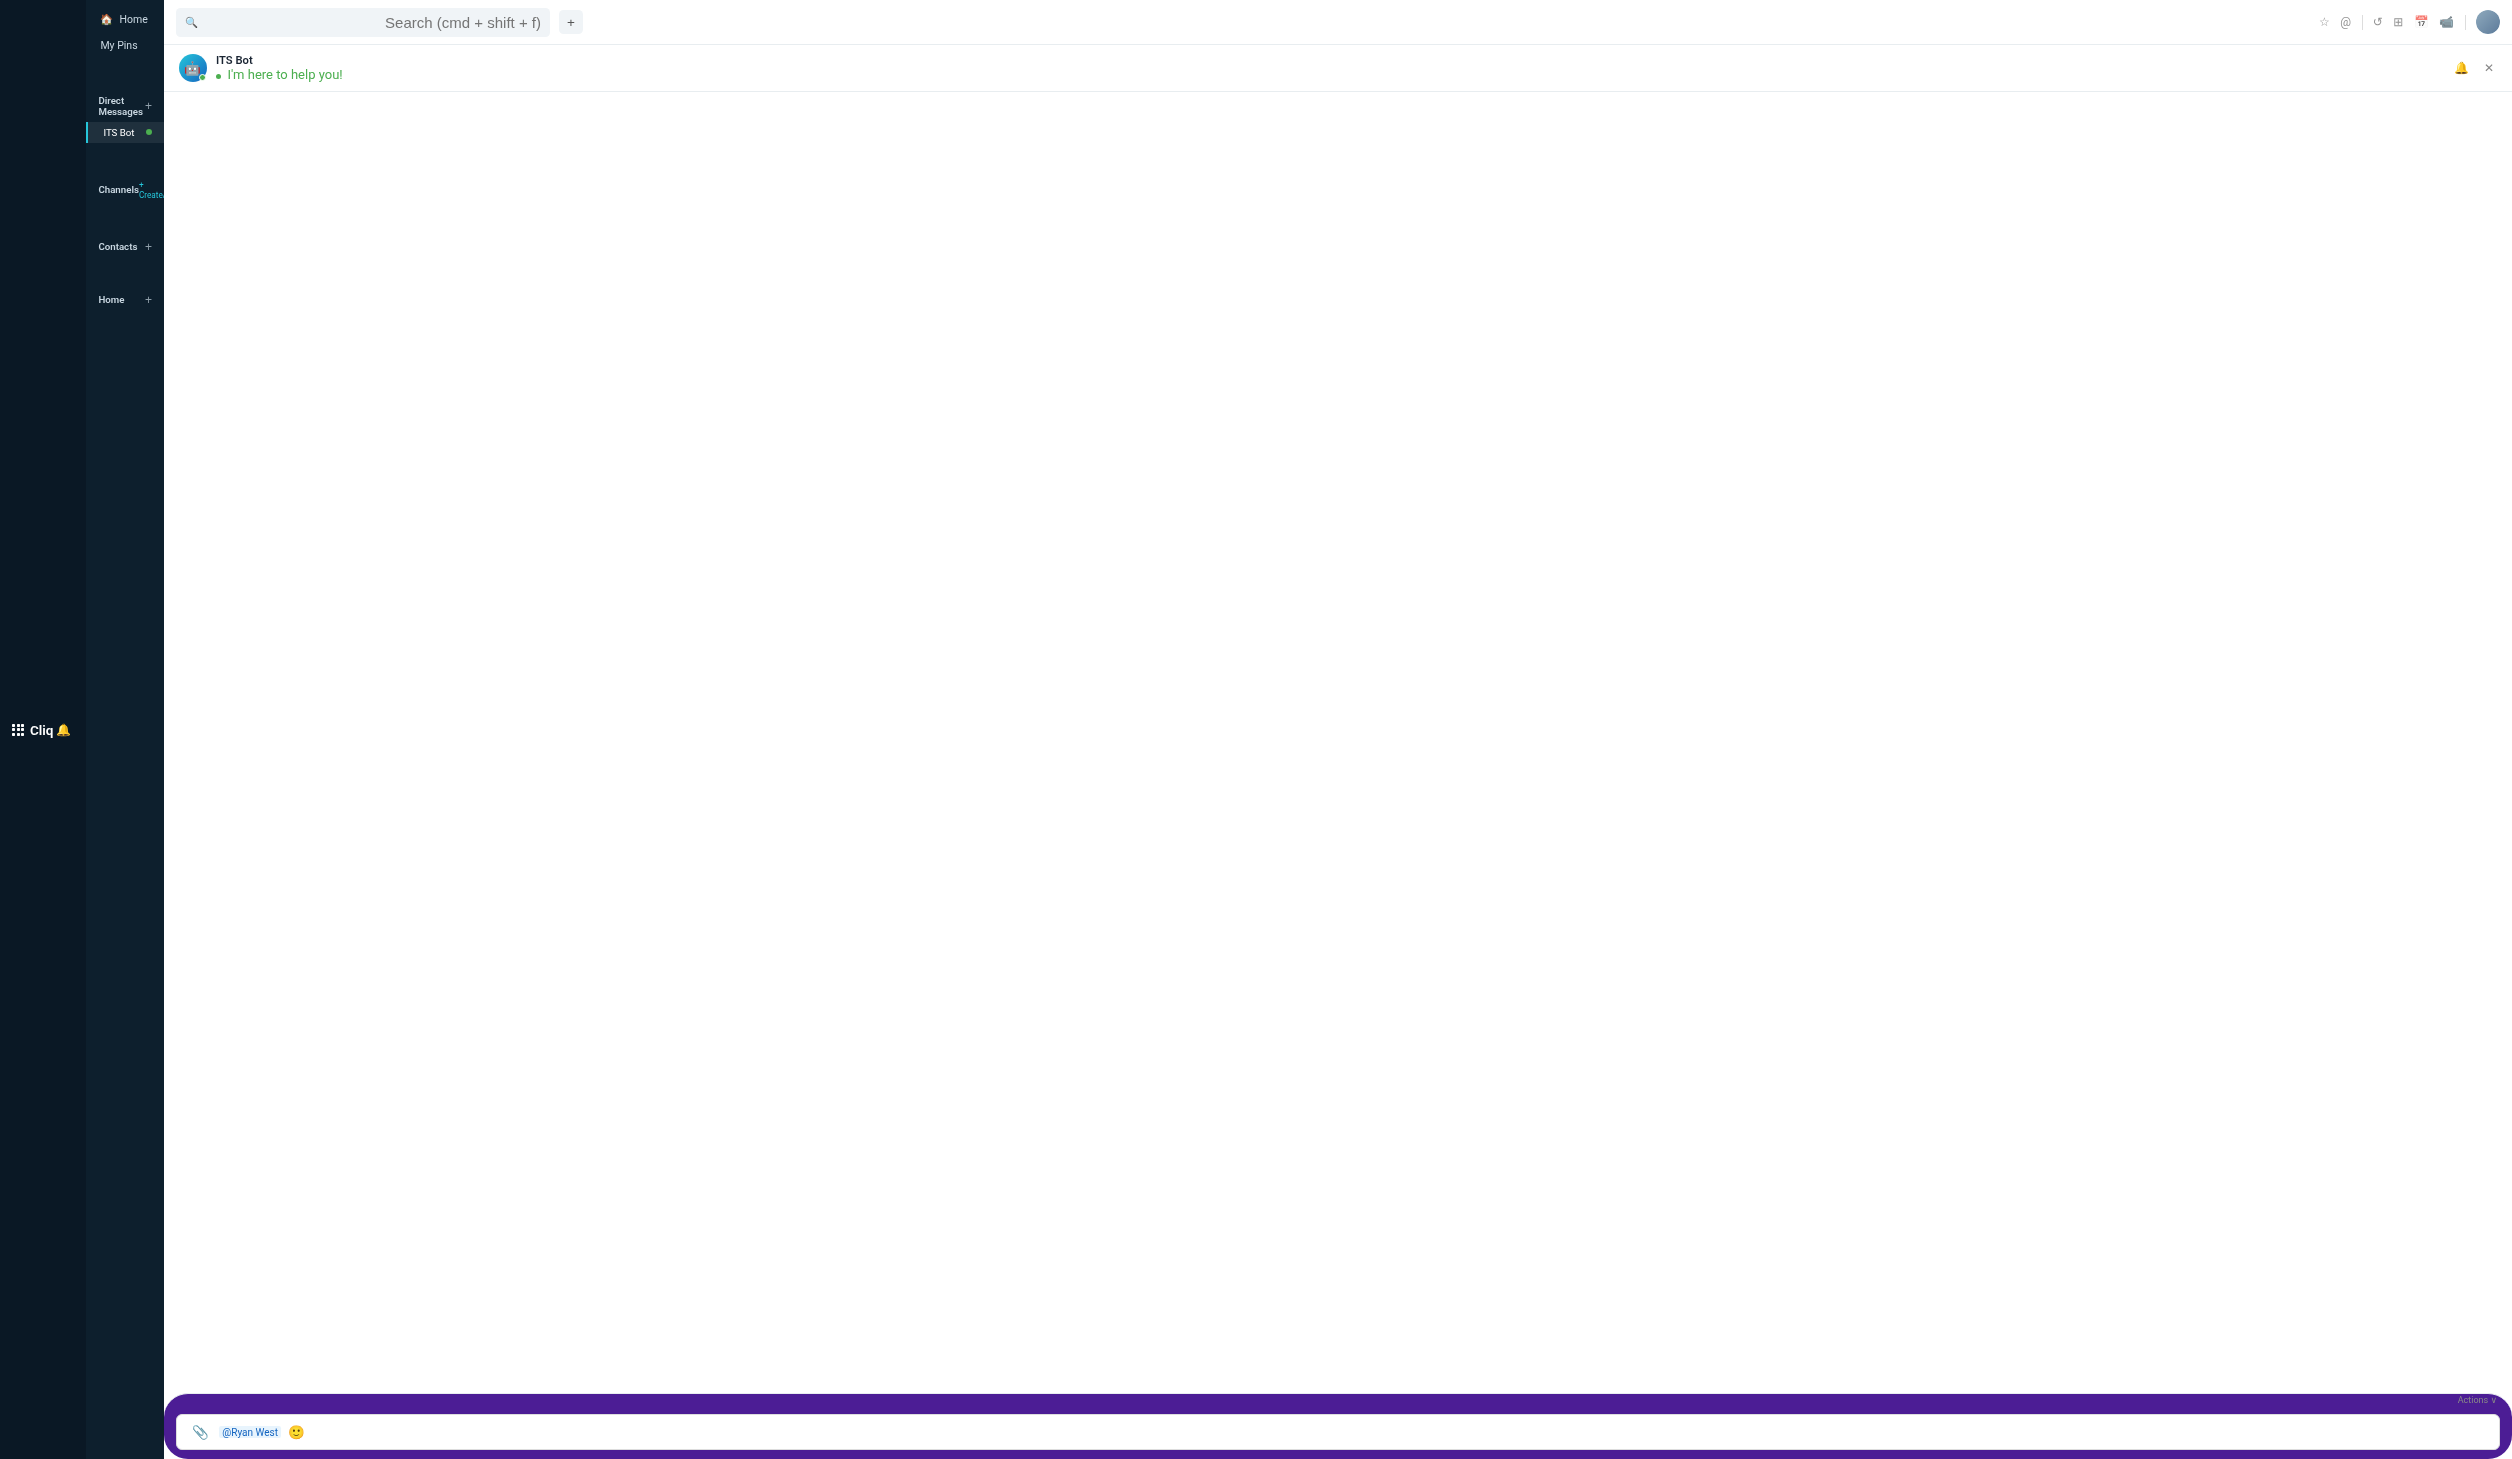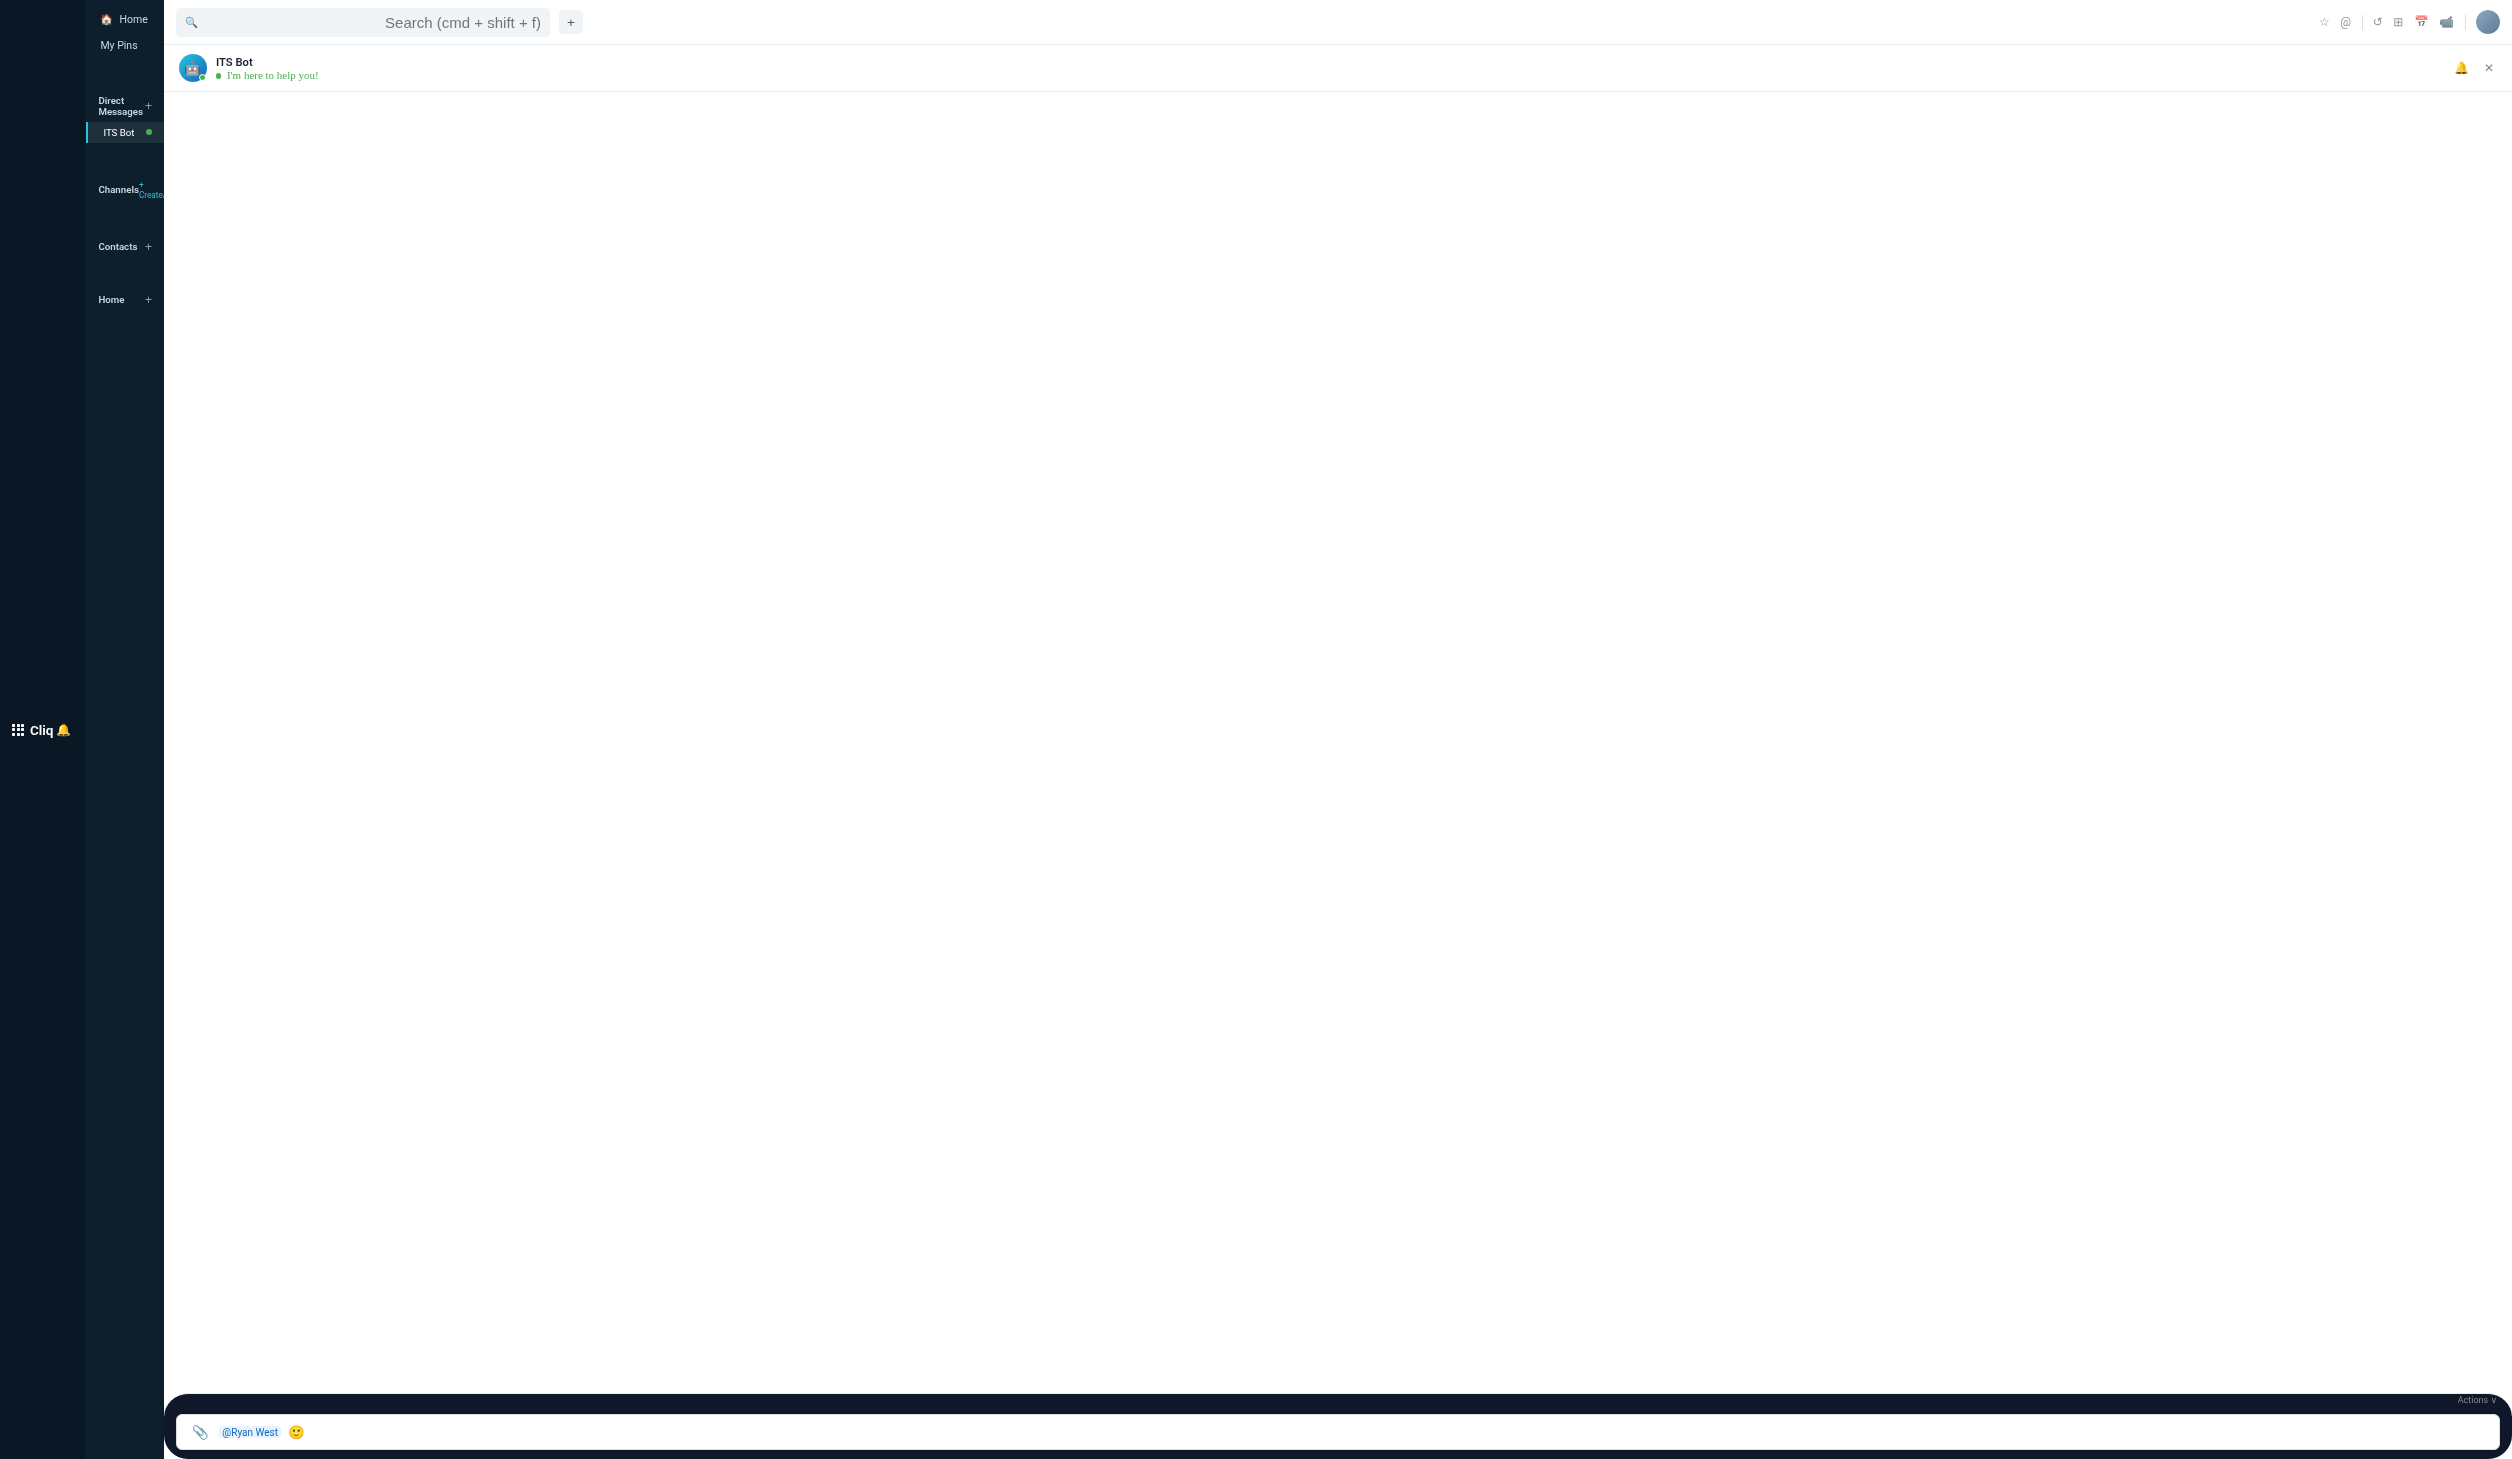--- a/index.html
+++ b/index.html
@@ -288,23 +288,22 @@
       border: 1.5px solid #fff;
     }
 
     .chat-header-info .name {
       font-size: 11.2px;
       font-weight: 600;
       color: #1a2533;
     }
 
     .chat-header-info .status {
-      font-size: 11px;
+      font-size: 13px;
       color: #4caf50;
-      font-family: Liberation Serif, serif;
     }
 
     .chat-header-status-dot {
       display: inline-block;
       width: 5.2px;
       height: 5.2px;
       border-radius: 50%;
       background: #4caf50;
       margin-right: 3px;
     }
@@ -329,21 +328,21 @@
     .chat-area {
       flex: 1;
       overflow-y: auto;
       padding: 15px;
       background: #fff;
     }
 
     
     .compose-area {
       border-top: 0.7px solid #e8edf0;
-      background: #0f172a;
+      background: #4c1d95;
       border-radius: 24px;
     }
 
     .compose-box {
       margin: 9px 12px;
       border: 0.7px solid #ddd;
       border-radius: 6px;
       padding: 9px 12px;
       display: flex;
       align-items: center;

